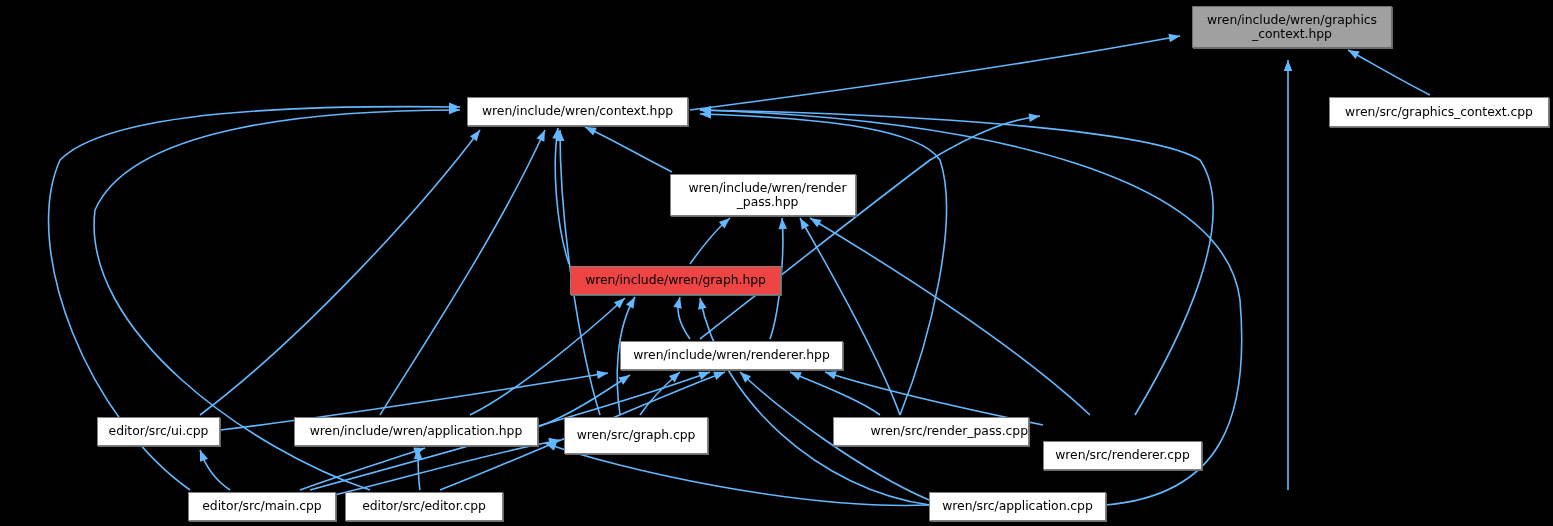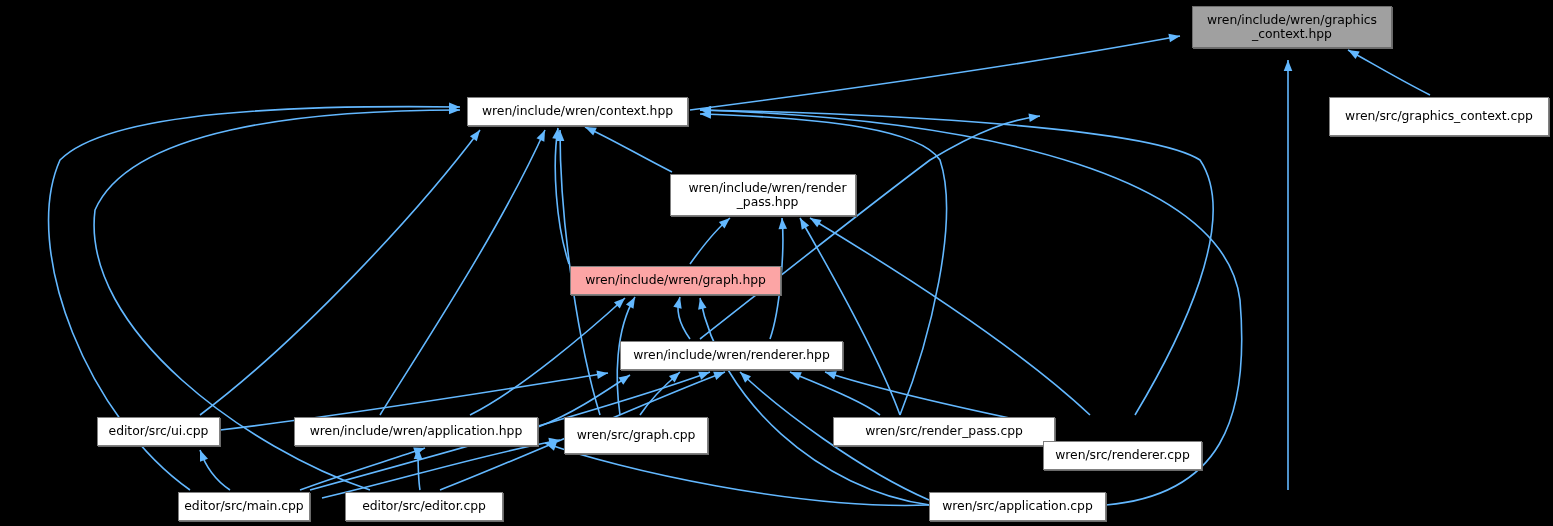--- a/index.html
+++ b/index.html
@@ -129,28 +129,28 @@
       <path class="edge-path" d="M 929,505 C 800,510 620,470 545,443" stroke="#63b8ff"></path>
       <polygon points="0,0 -11,-4.3 -11,4.3" class="edge-head" fill="#63b8ff" transform="translate(545,443) rotate(-160.722269785979)"></polygon>
       <path class="edge-path" d="M 230,490 C 215,480 205,465 200,450" stroke="#63b8ff"></path>
       <polygon points="0,0 -11,-4.3 -11,4.3" class="edge-head" fill="#63b8ff" transform="translate(200,450) rotate(-111.30135083777613)"></polygon>
       <path class="edge-path" d="M 322,498 C 400,480 480,455 560,440" stroke="#63b8ff"></path>
       <polygon points="0,0 -11,-4.3 -11,4.3" class="edge-head" fill="#63b8ff" transform="translate(560,440) rotate(-10.843689881435129)"></polygon>
     </svg>
   <div id="node-layer">
       <div class="node root" style="left: 1192px; top: 6px; width: 200px; height: 42px; background: rgb(160, 160, 160);"><span>wren/include/wren/graphics
 _context.hpp</span></div>
-      <div class="node" style="left: 1329px; top: 97px; width: 220px; height: 39px; background: rgb(255, 255, 255);"><span>wren/src/graphics_context.cpp</span></div>
+      <div class="node" style="left: 1329px; top: 97px; width: 220px; height: 30px; background: rgb(255, 255, 255);"><span>wren/src/graphics_context.cpp</span></div>
       <div class="node" style="left: 467px; top: 97px; width: 221px; height: 29px; background: rgb(255, 255, 255);"><span>wren/include/wren/context.hpp</span></div>
       <div class="node" style="left: 670px; top: 174px; width: 186px; height: 42px; background: rgb(255, 255, 255); padding-left: 9px;"><span>wren/include/wren/render
 _pass.hpp</span></div>
-      <div class="node" style="left: 570px; top: 266px; width: 211px; height: 29px; background: #fca5a5;"><span>wren/include/wren/graph.hpp</span></div>
+      <div class="node" style="left: 570px; top: 266px; width: 211px; height: 29px; background: #ef4444;"><span>wren/include/wren/graph.hpp</span></div>
       <div class="node" style="left: 620px; top: 341px; width: 223px; height: 29px; background: rgb(255, 255, 255);"><span>wren/include/wren/renderer.hpp</span></div>
       <div class="node" style="left: 97px; top: 417px; width: 123px; height: 29px; background: rgb(255, 255, 255);"><span>editor/src/ui.cpp</span></div>
       <div class="node" style="left: 294px; top: 417px; width: 244px; height: 29px; background: rgb(255, 255, 255);"><span>wren/include/wren/application.hpp</span></div>
       <div class="node" style="left: 564px; top: 417px; width: 144px; height: 37px; background: rgb(255, 255, 255);"><span>wren/src/graph.cpp</span></div>
-      <div class="node" style="left: 833px; top: 417px; width: 222px; height: 29px; background: rgb(255, 255, 255);"><span>wren/src/render_pass.cpp</span></div>
+      <div class="node" style="left: 833px; top: 417px; width: 196px; height: 29px; background: rgb(255, 255, 255); justify-content: flex-end;"><span>wren/src/render_pass.cpp</span></div>
       <div class="node" style="left: 1043px; top: 441px; width: 159px; height: 29px; background: rgb(255, 255, 255);"><span>wren/src/renderer.cpp</span></div>
-      <div class="node" style="left: 178px; top: 492px; width: 132px; height: 29px; background: rgb(255, 255, 255);"><span>editor/src/main.cpp</span></div>
+      <div class="node" style="left: 188px; top: 492px; width: 148px; height: 29px; background: rgb(255, 255, 255);"><span>editor/src/main.cpp</span></div>
       <div class="node" style="left: 345px; top: 492px; width: 158px; height: 29px; background: rgb(255, 255, 255);"><span>editor/src/editor.cpp</span></div>
       <div class="node" style="left: 929px; top: 492px; width: 177px; height: 29px; background: rgb(255, 255, 255);"><span>wren/src/application.cpp</span></div>
     </div>
 </div>
 
 </body></html>

